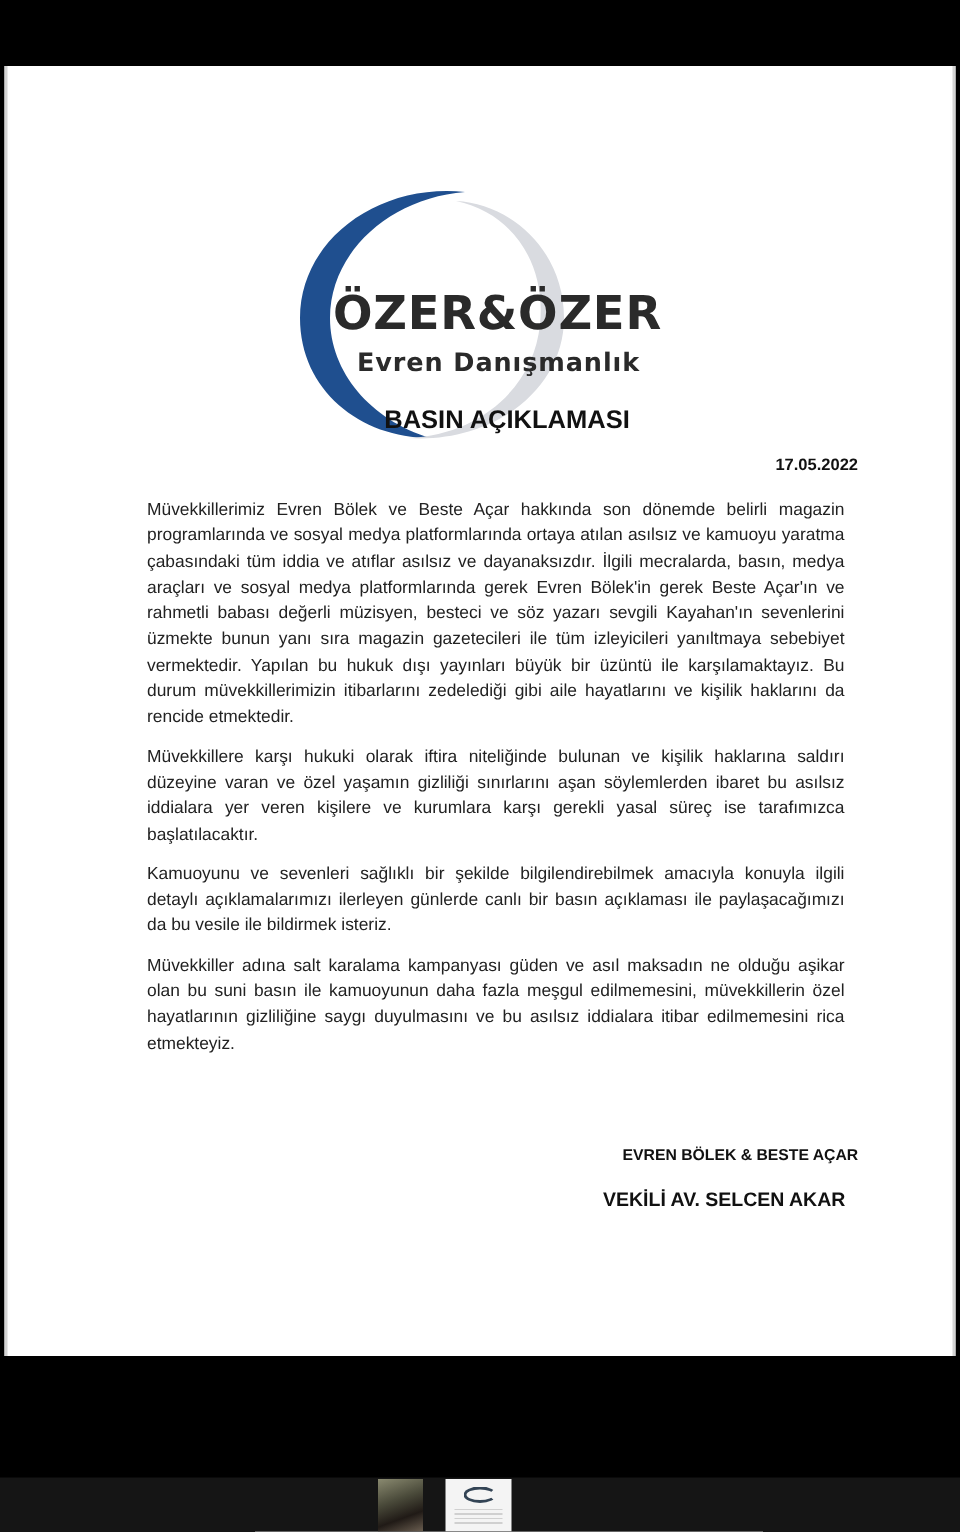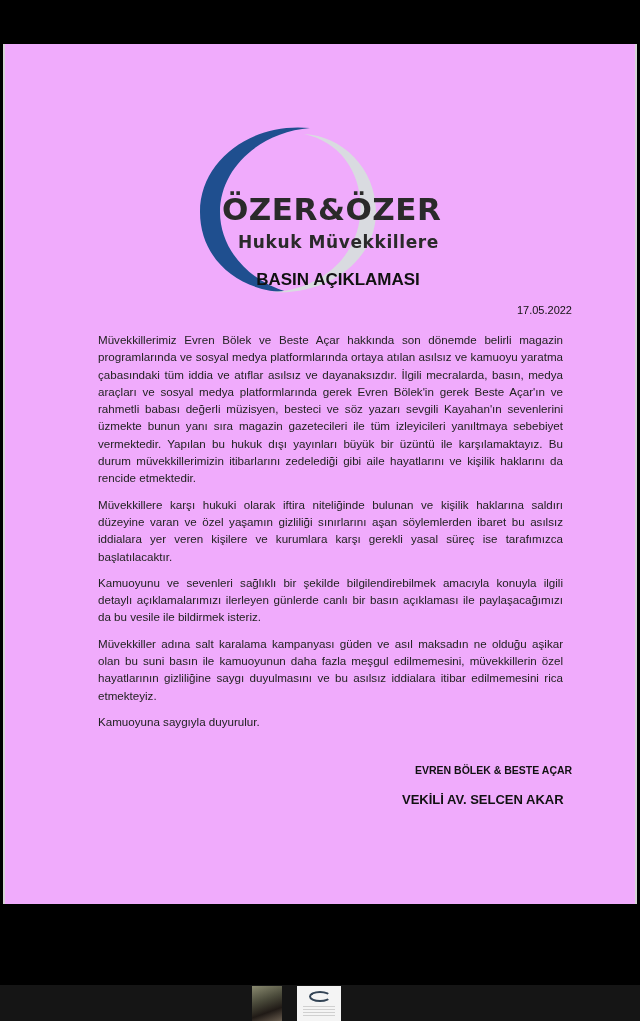--- a/index.html
+++ b/index.html
@@ -1,28 +1,28 @@
 <!DOCTYPE html>
 <html><head>
 <meta charset="utf-8">
 <style>
   html, body { margin:0; padding:0; }
   body { width:640px; height:1021px; background:#000; position:relative; overflow:hidden;
          font-family:"Liberation Sans", "DejaVu Sans", sans-serif; }
   .topbar { position:absolute; left:0; top:0; width:640px; height:44px; background:#000; }
-  .doc { position:absolute; left:3px; top:44px; width:634px; height:860px; background:#f0abfc;
+  .doc { position:absolute; left:3px; top:44px; width:634px; height:860px; background:#ffffff;
          border-left:2px solid #d4d4d4; border-right:2px solid #d4d4d4; box-sizing:border-box; }
   .logo { position:absolute; left:187px; top:76px; width:250px; height:180px; }
   .logo svg { position:absolute; left:0; top:0; }
   .logo-main { position:absolute; left:30px; top:71px; font-size:31px; font-weight:bold; color:#2a2a2a;
                letter-spacing:0.5px; font-family:"DejaVu Sans", sans-serif; white-space:nowrap; }
   .logo-sub { position:absolute; left:46px; top:112px; font-size:17px; font-weight:bold; color:#2a2a2a;
               font-family:"DejaVu Sans", sans-serif; letter-spacing:0.6px; white-space:nowrap; }
   .title { position:absolute; left:16px; width:634px; top:226px; text-align:center; font-size:17px; font-weight:bold; color:#111; }
-  .date { position:absolute; right:63px; top:260px; font-size:11px; font-weight:normal; color:#111; }
+  .date { position:absolute; right:63px; top:260px; font-size:11px; font-weight:bold; color:#111; }
   .body-text { position:absolute; left:77px; top:287px; width:481px; font-size:11.6px; line-height:17.3px; color:#222; }
   .body-text p { margin:0 0 9px 16px; text-align:justify; }
   .sig1 { position:absolute; left:389px; top:720px; font-size:10.5px; font-weight:bold; color:#111;padding-left:21px; }
   .sig2 { position:absolute; left:397px; top:748px; font-size:13px; font-weight:bold; color:#111; }
   .blackarea { position:absolute; left:0; top:904px; width:640px; height:81px; background:#000; }
   .strip { position:absolute; left:0; top:985px; width:640px; height:36px; background:#151515; }
   .thumb1 { position:absolute; left:252px; top:986px; width:30px; height:35px;
             background:linear-gradient(160deg,#8a8a70 0%,#4a4a3a 40%,#201a16 70%,#6a5e50 100%); cursor:pointer; }
   .thumb2 { position:absolute; left:297px; top:986px; width:44px; height:35px; background:#f4f4f4; cursor:pointer; }
   .thumb2 .tl { position:absolute; left:12px; top:5px; width:18px; height:7px; border-radius:50%; border:2px solid #345; border-right-color:transparent; }
@@ -34,32 +34,31 @@
 
 <div class="topbar"></div>
 
 <div class="doc">
   <div class="logo">
     <svg width="250" height="180" viewBox="0 0 250 180">
       <path d="M118 8 C 60 2, 8 40, 8 92 C 8 140, 48 172, 95 172 C 55 160, 28 128, 28 92 C 28 48, 68 12, 118 8 Z" fill="#1f4f8f"></path>
       <path d="M112 14 C 150 22, 172 56, 168 96 C 164 138, 128 170, 80 172 C 136 176, 184 140, 184 92 C 184 48, 150 16, 112 14 Z" fill="#d9dbe0"></path>
     </svg>
     <div class="logo-main">ÖZER&amp;ÖZER</div>
-    <div class="logo-sub">Hukuk Müvekkillere</div>
+    <div class="logo-sub">Evren Danışmanlık</div>
   </div>
 
   <div class="title">BASIN AÇIKLAMASI</div>
   <div class="date">17.05.2022</div>
 
   <div class="body-text">
     <p>Müvekkillerimiz Evren Bölek ve Beste Açar hakkında son dönemde belirli magazin programlarında ve sosyal medya platformlarında ortaya atılan asılsız ve kamuoyu yaratma çabasındaki tüm iddia ve atıflar asılsız ve dayanaksızdır. İlgili mecralarda, basın, medya araçları ve sosyal medya platformlarında gerek Evren Bölek'in gerek Beste Açar'ın ve rahmetli babası değerli müzisyen, besteci ve söz yazarı sevgili Kayahan'ın sevenlerini üzmekte bunun yanı sıra magazin gazetecileri ile tüm izleyicileri yanıltmaya sebebiyet vermektedir. Yapılan bu hukuk dışı yayınları büyük bir üzüntü ile karşılamaktayız. Bu durum müvekkillerimizin itibarlarını zedelediği gibi aile hayatlarını ve kişilik haklarını da rencide etmektedir.</p>
     <p>Müvekkillere karşı hukuki olarak iftira niteliğinde bulunan ve kişilik haklarına saldırı düzeyine varan ve özel yaşamın gizliliği sınırlarını aşan  söylemlerden ibaret bu asılsız iddialara yer veren kişilere ve kurumlara karşı gerekli yasal süreç ise tarafımızca başlatılacaktır.</p>
     <p>Kamuoyunu ve sevenleri sağlıklı bir şekilde bilgilendirebilmek amacıyla konuyla ilgili detaylı açıklamalarımızı ilerleyen günlerde canlı bir basın açıklaması ile paylaşacağımızı da bu vesile ile bildirmek isteriz.</p>
     <p>Müvekkiller adına salt karalama kampanyası güden ve asıl maksadın ne olduğu aşikar olan  bu suni basın ile kamuoyunun daha fazla meşgul edilmemesini, müvekkillerin özel hayatlarının gizliliğine saygı duyulmasını ve bu asılsız iddialara itibar edilmemesini rica etmekteyiz.</p>
-    <p>Kamuoyuna saygıyla duyurulur.</p>
   </div>
 
   <div class="sig1">EVREN BÖLEK &amp; BESTE AÇAR</div>
   <div class="sig2">VEKİLİ AV. SELCEN AKAR</div>
 </div>
 
 <div class="blackarea"></div>
 
 <div class="strip"></div>
 <div class="thumb1"></div>

